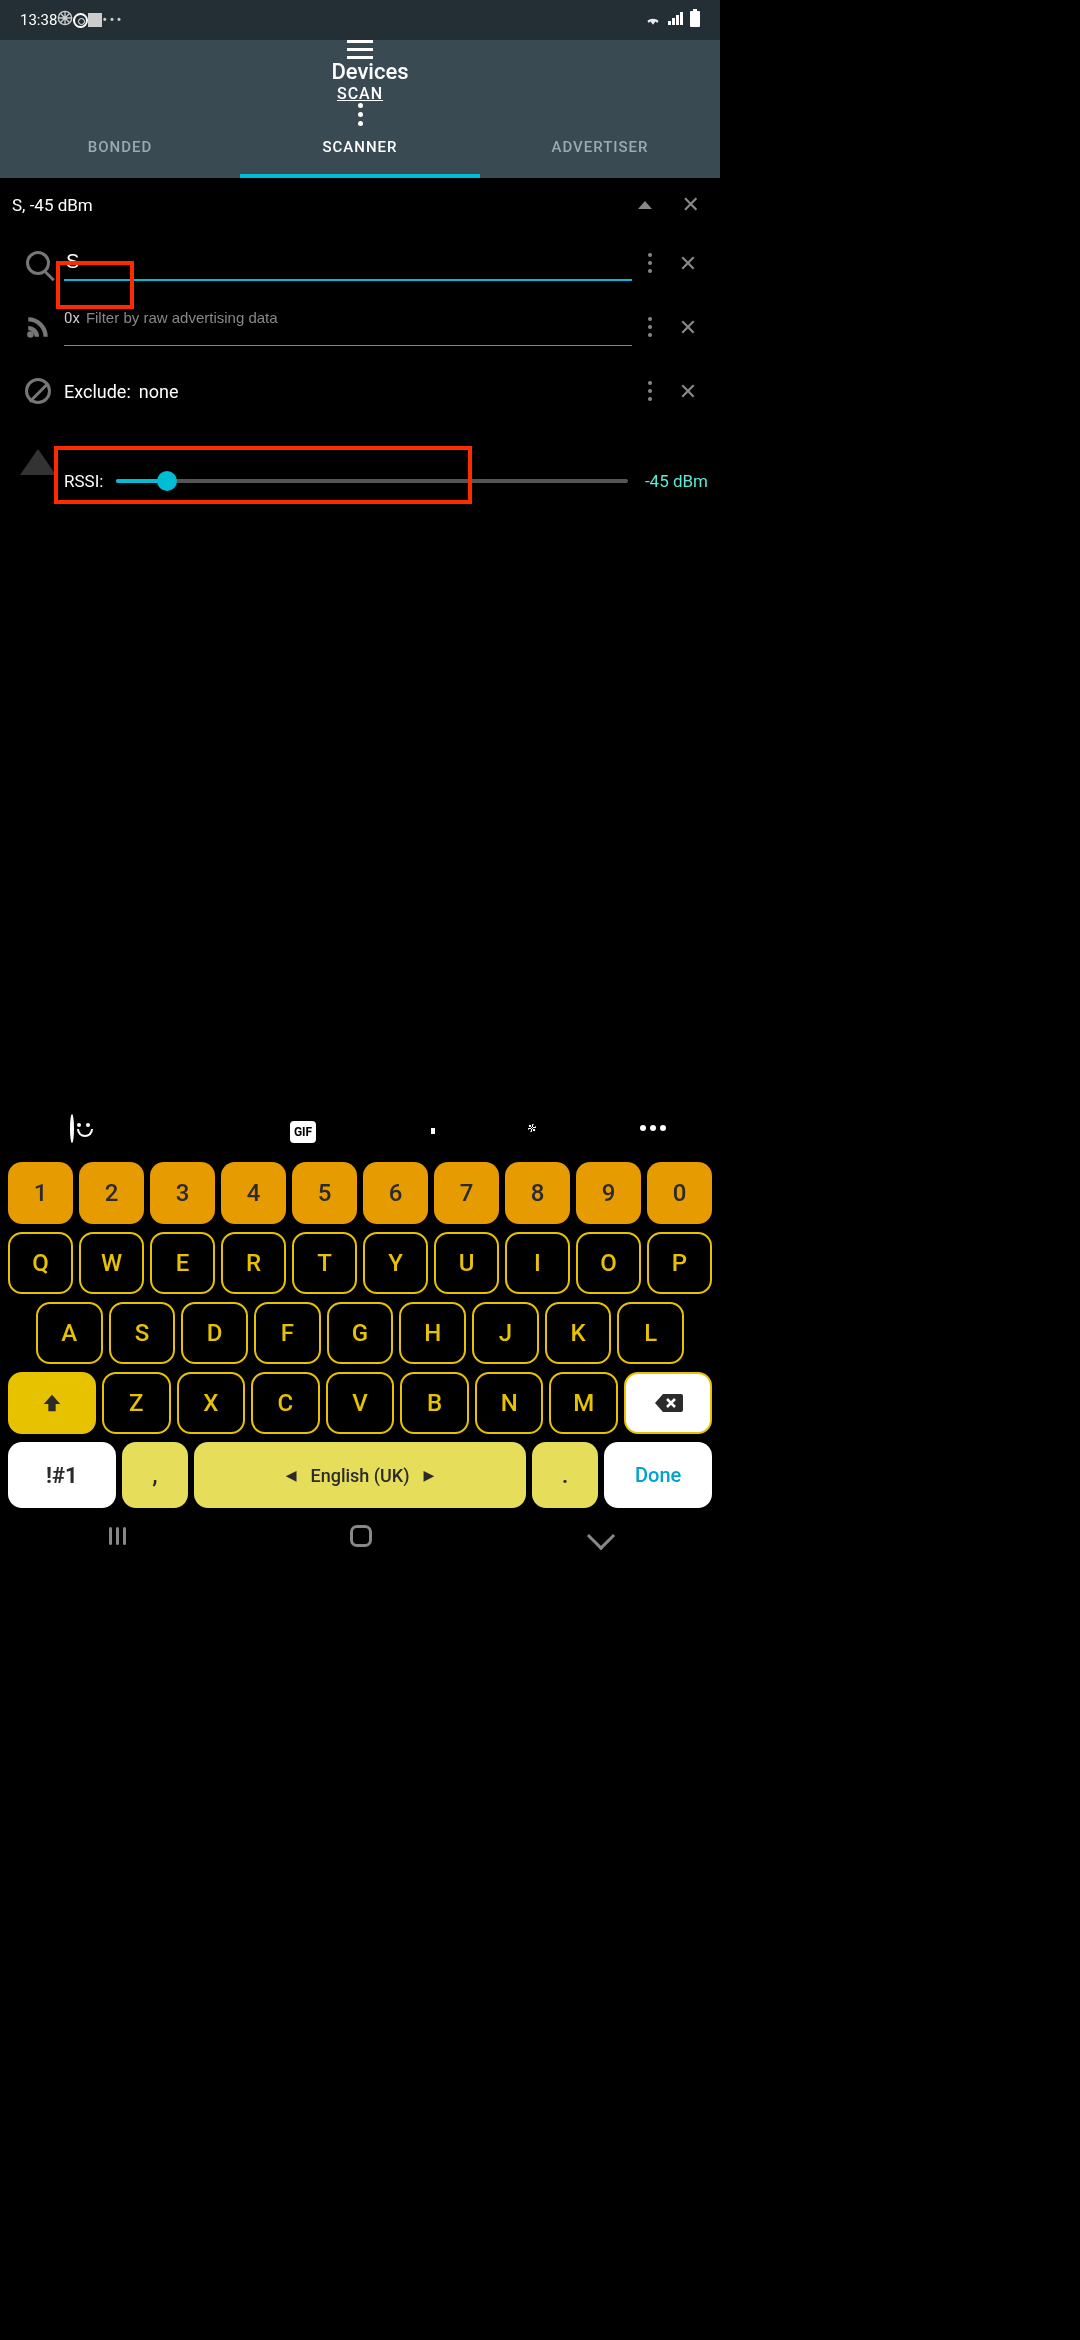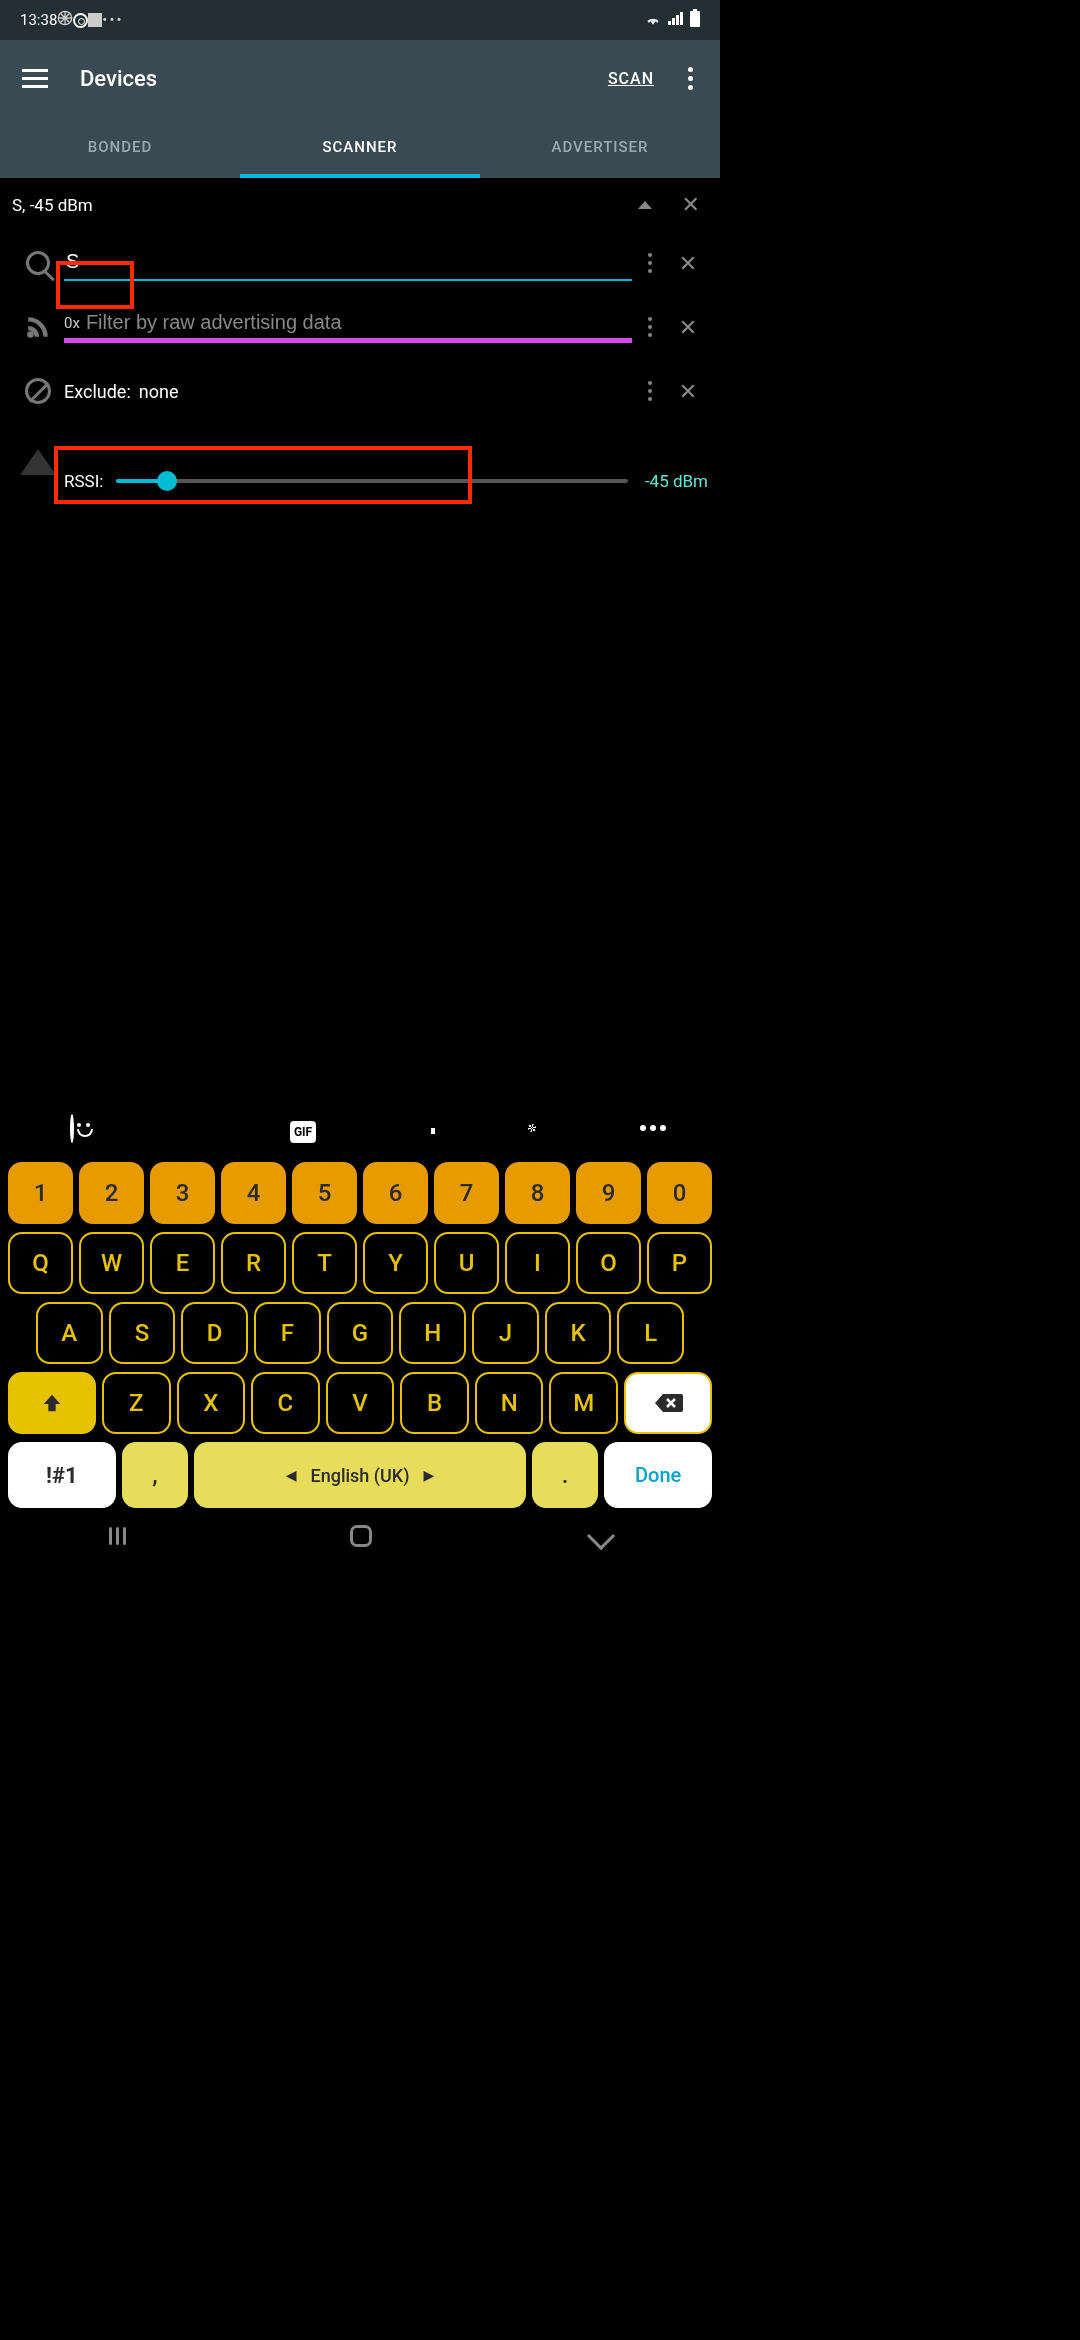--- a/index.html
+++ b/index.html
@@ -34,20 +34,21 @@
     background: #3a4a53;
     height: 138px;
     display: flex;
     flex-direction: column;
   }
   .app-bar-top {
     display: flex;
     align-items: center;
     height: 76px;
     padding: 0 10px;
+    flex-direction: column;
   }
   .hamburger { width:50px; display:flex; flex-direction:column; gap:5px; align-items:center; justify-content:center;}
   .hamburger span{ width:26px;height:3px;background:#fff; }
   .app-title { color:#fff; font-size:22px; font-weight:500; margin-left:20px; flex:1; }
   .scan-btn { color:#fff; font-size:16px; font-weight:500; letter-spacing:1px; padding:0 16px;text-decoration:underline; }
   .more-vert { width:40px; display:flex; flex-direction:column; gap:4px; align-items:center; justify-content:center;}
   .more-vert span{width:5px;height:5px;background:#fff;border-radius:50%;}
 
   .tabs { display:flex; height:62px; }
   .tab { flex:1; display:flex; align-items:center; justify-content:center; color:#9aaab3; font-size:15px; font-weight:500; letter-spacing:1px; position:relative; }
@@ -79,23 +80,23 @@
   .search-input {
     flex:1;
     background:transparent;
     border:none;
     border-bottom:2px solid #00bcd4;
     color:#fff;
     font-size:20px;
     padding:4px 2px 6px 2px;
     outline:none;
   }
-  .hex-input-wrap{flex:1;display:flex;align-items:center;gap:6px;border-bottom:5px solid #d946ef;padding-bottom:4px;}
+  .hex-input-wrap{flex:1;display:flex;align-items:center;gap:6px;border-bottom:1px solid #d946ef;padding-bottom:18px;}
   .hex-prefix{color:#ccc;font-size:15px;}
-  .hex-input{flex:1;background:transparent;border:none;color:#fff;font-size:20px;outline:none;}
+  .hex-input{flex:1;background:transparent;border:none;color:#fff;font-size:15px;outline:none;}
   .hex-input::placeholder{color:#888;}
 
   .exclude-label{color:#fff;font-size:18px;}
   .exclude-value{color:#fff;font-size:18px;}
 
   .rssi-wrap{flex:1;display:flex;align-items:center;margin-top:38px;}
   .rssi-label{color:#fff;font-size:17px;width:52px;}
   .slider-track{flex:1;height:4px;background:#555;border-radius:2px;position:relative;}
   .slider-fill{position:absolute;left:0;top:0;bottom:0;width:10%;background:#00bcd4;border-radius:2px;}
   .slider-thumb{position:absolute;left:10%;top:50%;transform:translate(-50%,-50%);width:20px;height:20px;background:#00bcd4;border-radius:50%;}

